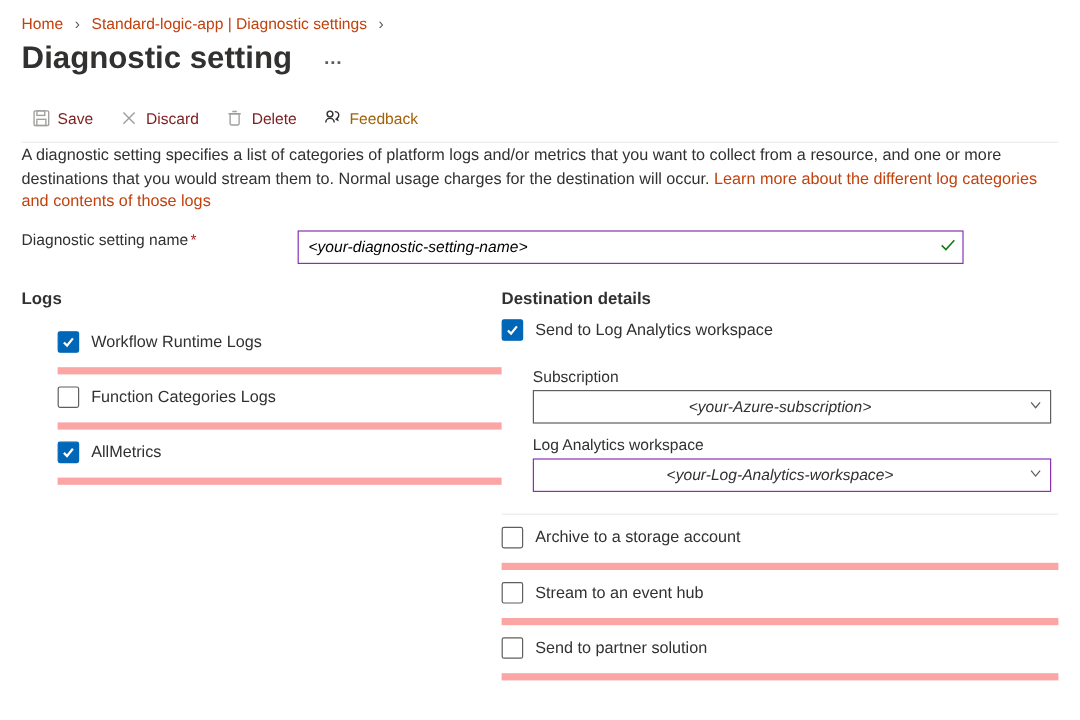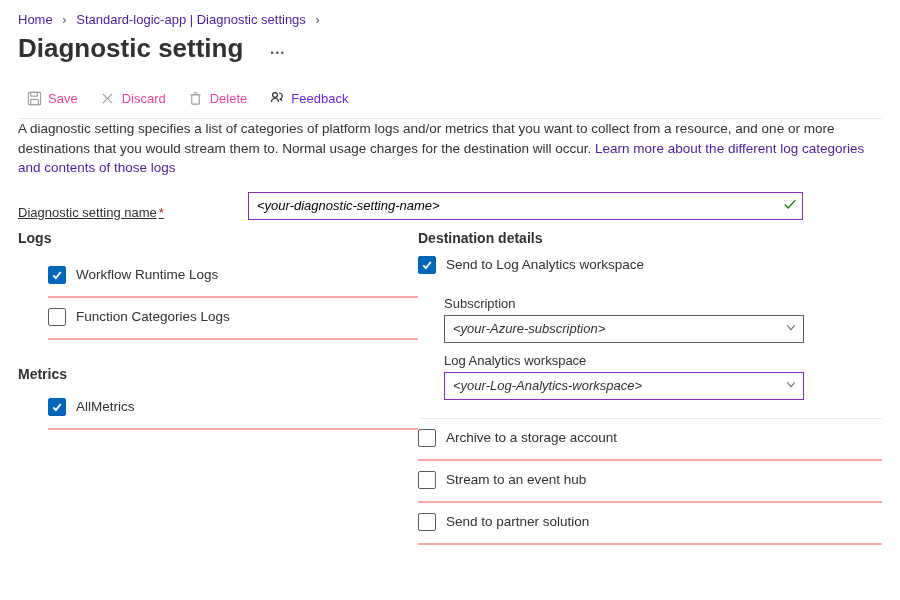--- a/index.html
+++ b/index.html
@@ -5,41 +5,41 @@
   * { box-sizing: border-box; }
   body {
     margin: 0;
     padding: 12px 18px;
     font-family: "Segoe UI", -apple-system, BlinkMacSystemFont, sans-serif;
     font-size: 13px;
     color: #323130;
     background: #fff;
     width: 900px;
   }
-  a { color: #4c1d95; text-decoration: none; cursor: pointer; }
+  a { color: #c2410c; text-decoration: none; cursor: pointer; }
 
   .breadcrumb { font-size: 13px; color: #605e5c; margin-bottom: 6px; }
   .breadcrumb .sep { color: #605e5c; margin: 0 6px; }
 
   h1.page-title { font-size: 26px; font-weight: 600; margin: 2px 0 18px 0; display: flex; align-items: center; gap: 26px; }
   .ellipsis-icon { font-size: 16px; color: #605e5c; letter-spacing: 2px; }
 
   .toolbar { display: flex; align-items: center; gap: 6px; padding: 4px 0 8px 0; border-bottom: 1px solid #edebe9; }
   .toolbar button {
-    background: none; border: none; padding: 4px 8px; font-size: 13px; color: #ec4899;
+    background: none; border: none; padding: 4px 8px; font-size: 13px; color: #7f1d1d;
     display: flex; align-items: center; gap: 6px; cursor: pointer; font-family: inherit;
   }
-  .toolbar button.enabled { color: #6d28d9; }
+  .toolbar button.enabled { color: #a16207; }
   .toolbar button .ic { width: 16px; height: 16px; display: inline-flex; align-items: center; justify-content: center; }
   .toolbar button .ic svg { stroke: #a19f9d; }
   .toolbar button.enabled .ic svg { stroke: #323130; }
 
   .description { margin: 0 0 14px 0; line-height: 1.45; font-size: 13.5px; max-width: 870px; }
 
-  .form-row { display: flex; align-items: flex-end; margin-bottom: 4px; text-decoration: underline; }
+  .form-row { display: flex; align-items: flex-start; margin-bottom: 14px; }
   .form-row .label { width: 230px; font-size: 13px; }
   .req { color: #a4262c; margin-left: 2px; }
   .text-input {
     flex: 0 0 555px;
     position: relative;
   }
   .text-input input {
     width: 100%; height: 28px;
     border: 1px solid #8931b5;
     padding: 3px 28px 3px 8px;
@@ -56,21 +56,21 @@
   .col-left { width: 400px; }
   .col-right { flex: 1; }
 
   .section-title { font-weight: 600; font-size: 14px; margin: 6px 0 10px 0; }
   .sub-title { font-size: 13.5px; margin: 4px 0 10px 10px; }
 
   .check-row {
     display: flex; align-items: center; gap: 10px;
     padding: 10px 0 12px 0;
     margin-left: 30px;
-    border-bottom: 2px solid #fca5a5;
+    border-bottom: 6px solid #fca5a5;
     font-size: 13.5px;
   }
   .col-right .check-row { margin-left: 0; }
   .col-right .check-row.top { padding-top: 0; }
   .col-right .dest-block { margin-left: 0; border-bottom: 1px solid #edebe9; padding-bottom: 14px; }
   .col-right .dest-block .check-row { border-bottom: none; }
 
   .checkbox {
     width: 18px; height: 18px; flex-shrink: 0;
     border: 1px solid #605e5c; border-radius: 2px;
@@ -81,25 +81,26 @@
   .checkbox.checked svg { display: block; }
   .checkbox svg { display: none; }
 
   .metrics-title { font-weight: 600; font-size: 14px; margin: 26px 0 6px 0; }
 
   .field-block { margin: 10px 0 4px 26px; }
   .field-block .flabel { font-size: 13px; margin-bottom: 4px; }
   .select {
     position: relative;
     border: 1px solid #605e5c;
-    height: 28px; width: 360px;
+    height: 28px; width: 432px;
     display: flex; align-items: center;
     padding: 0 28px 0 8px;
     font-style: italic; font-size: 13px;
     cursor: pointer;
+    justify-content: center;
   }
   .select.accent { border-color: #8931b5; }
   .select .chev {
     position: absolute; right: 6px; top: 50%; transform: translateY(-50%);
     color: #605e5c;
   }
 </style>
 </head>
 <body>
 
@@ -188,21 +189,20 @@
       <span>Workflow Runtime Logs</span>
     </div>
 
     <div class="check-row">
       <span class="checkbox">
         
       </span>
       <span>Function Categories Logs</span>
     </div>
 
-    <div class="metrics-title">Metrics</div>
     <div class="check-row">
       <span class="checkbox checked">
         <svg width="12" height="12" viewBox="0 0 16 16" fill="none" stroke="#fff" stroke-width="2.5">
             <polyline points="3,8.5 6.5,12 13,4"></polyline>
           </svg>
       </span>
       <span>AllMetrics</span>
     </div>
   </div>
 

